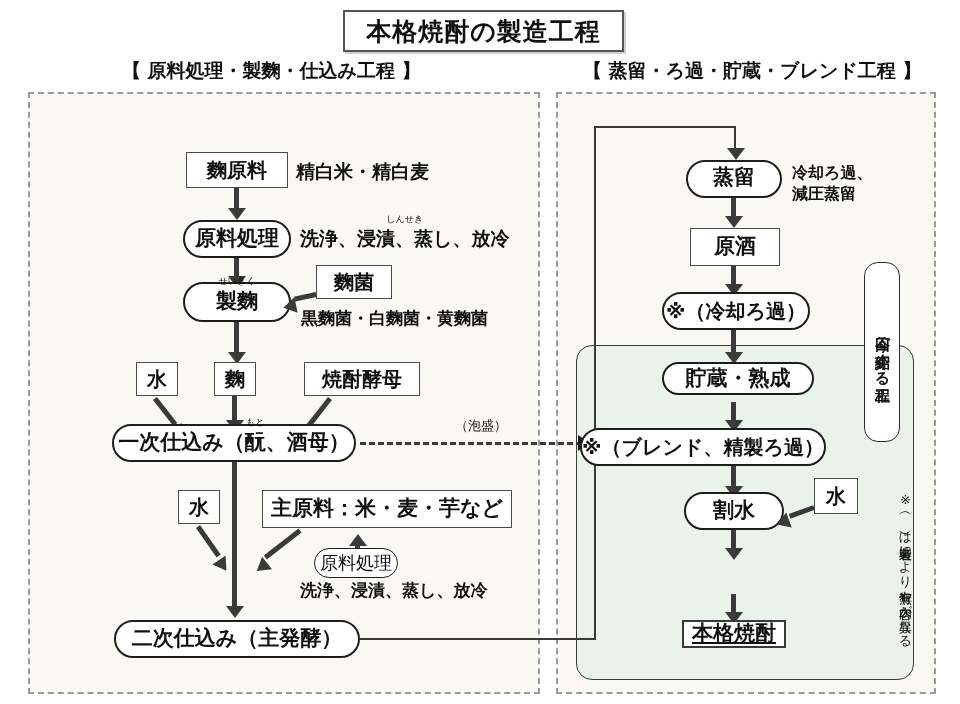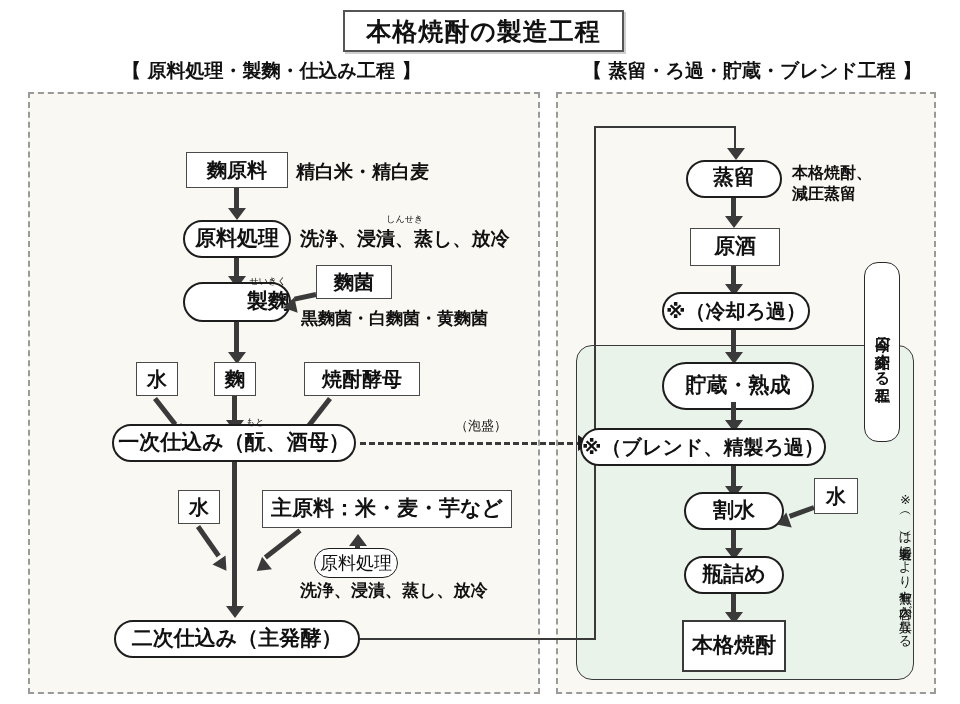--- a/index.html
+++ b/index.html
@@ -156,21 +156,21 @@
   <div class="arrow-down" style="left:228px;top:208px;"></div>
 
   <div class="node pill t21" style="left:183px;top:220px;width:108px;height:38px;">原料処理</div>
   <div class="ann ann-b" style="left:300px;top:227px;font-size:19px;">
     <span class="ruby"><span class="rt">しんせき</span>洗浄、浸漬、蒸し、放冷</span>
   </div>
 
   <div class="vline" style="left:234px;top:258px;height:20px;"></div>
   <div class="arrow-down" style="left:228px;top:276px;"></div>
 
-  <div class="node pill t21" style="left:183px;top:282px;width:108px;height:40px;justify-content:flex-end;">
+  <div class="node pill t21" style="left:183px;top:282px;width:108px;height:40px;">
     <span class="ruby"><span class="rt">せいきく</span><span>製麴</span></span>
   </div>
 
   <div class="node rect t20" style="left:316px;top:265px;width:76px;height:34px;">麴菌</div>
   <div class="ann ann-b" style="left:301px;top:308px;font-size:17px;">黒麴菌・白麴菌・黄麴菌</div>
 
   <div class="diag" style="left:316px;top:292px;width:22px;transform:rotate(168deg);"></div>
   <div class="diag-head" style="left:296px;top:297px;transform:rotate(168deg);"></div>
 
   <div class="vline" style="left:234px;top:322px;height:34px;"></div>
@@ -215,57 +215,56 @@
 
   <div class="node pill t21" style="left:114px;top:620px;width:246px;height:38px;">二次仕込み（主発酵）</div>
 
   <div class="hline-thin" style="left:360px;top:638px;width:236px;"></div>
   <div class="vline-thin" style="left:594px;top:126px;height:514px;"></div>
   <div class="hline-thin" style="left:594px;top:126px;width:142px;"></div>
   <div class="vline-thin" style="left:734px;top:126px;height:26px;"></div>
   <div class="arrow-down" style="left:727px;top:148px;"></div>
 
   <div class="node pill t21" style="left:686px;top:160px;width:96px;height:38px;font-family:Liberation Mono, monospace;">蒸留</div>
-  <div class="ann ann-b" style="left:792px;top:163px;font-size:16px;">本格焼酎、</div>
+  <div class="ann ann-b" style="left:792px;top:163px;font-size:16px;">冷却ろ過、</div>
   <div class="ann ann-b" style="left:792px;top:184px;font-size:16px;">減圧蒸留</div>
 
   <div class="vline" style="left:731px;top:198px;height:22px;"></div>
   <div class="arrow-down" style="left:725px;top:216px;"></div>
 
   <div class="node rect t21" style="left:690px;top:228px;width:90px;height:38px;">原酒</div>
 
   <div class="vline" style="left:731px;top:266px;height:22px;"></div>
   <div class="arrow-down" style="left:725px;top:284px;"></div>
 
   <div class="node pill t20" style="left:662px;top:292px;width:148px;height:38px;">※（冷却ろ過）</div>
 
   <div class="vline" style="left:731px;top:330px;height:26px;"></div>
   <div class="arrow-down" style="left:725px;top:352px;"></div>
 
-  <div class="node pill t21" style="left:662px;top:362px;width:152px;height:48px;">貯蔵・熟成</div>
+  <div class="node pill t21" style="left:662px;top:362px;width:152px;height:33px;">貯蔵・熟成</div>
 
   <div class="vline" style="left:731px;top:402px;height:22px;"></div>
   <div class="arrow-down" style="left:725px;top:420px;"></div>
 
   <div class="node pill t20" style="left:580px;top:428px;width:246px;height:38px;">※（ブレンド、精製ろ過）</div>
 
   <div class="vline" style="left:731px;top:466px;height:24px;"></div>
   <div class="arrow-down" style="left:725px;top:486px;"></div>
 
   <div class="node pill t21" style="left:684px;top:492px;width:100px;height:38px;">割水</div>
   <div class="node rect t20" style="left:814px;top:478px;width:44px;height:36px;">水</div>
   <div class="diag" style="left:814px;top:505px;width:26px;transform:rotate(160deg);"></div>
   <div class="diag-head" style="left:789px;top:512px;transform:rotate(160deg);"></div>
 
   <div class="vline" style="left:731px;top:530px;height:22px;"></div>
   <div class="arrow-down" style="left:725px;top:548px;"></div>
 
-  <div class="node pill t21" style="left:684px;top:556px;width:100px;height:38px;">瓶詰め</div>
 
   <div class="vline" style="left:731px;top:594px;height:22px;"></div>
   <div class="arrow-down" style="left:725px;top:612px;"></div>
 
-  <div class="node rect-strong t21" style="left:682px;top:620px;width:104px;height:52px;">本格焼酎</div>
+  <div class="node rect-strong t21" style="left:682px;top:620px;width:104px;height:28px;text-decoration:underline;">本格焼酎</div>
 
   <div class="vtext" id="vbox-intro">今回ご紹介する工程</div>
   <div class="vtext" id="vnote">※（ ）は製造者により有無や内容が異なる</div>
 
 </div>
 
 </body></html>

